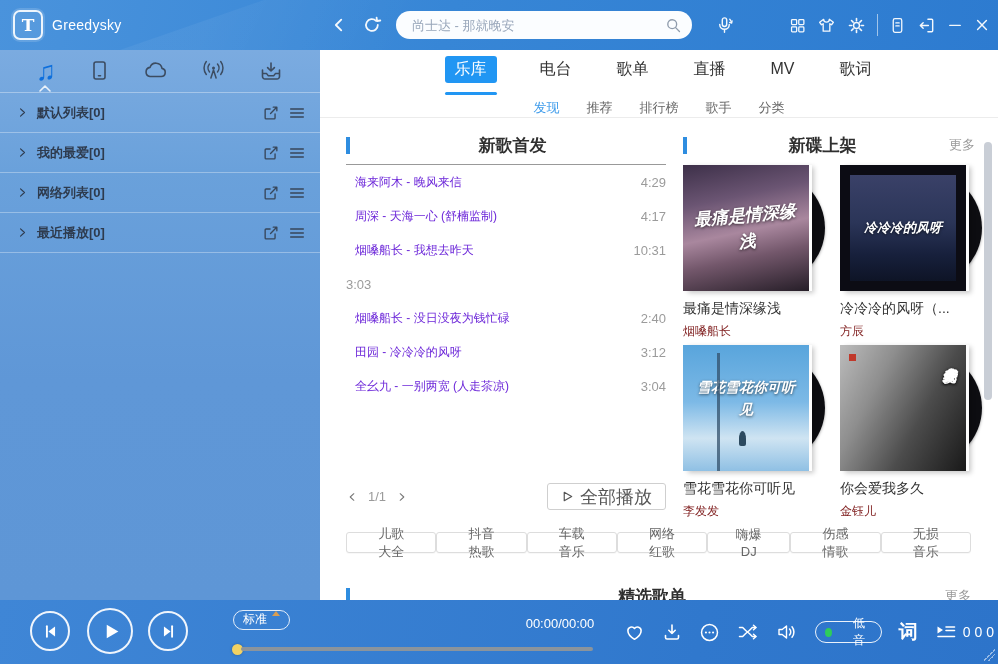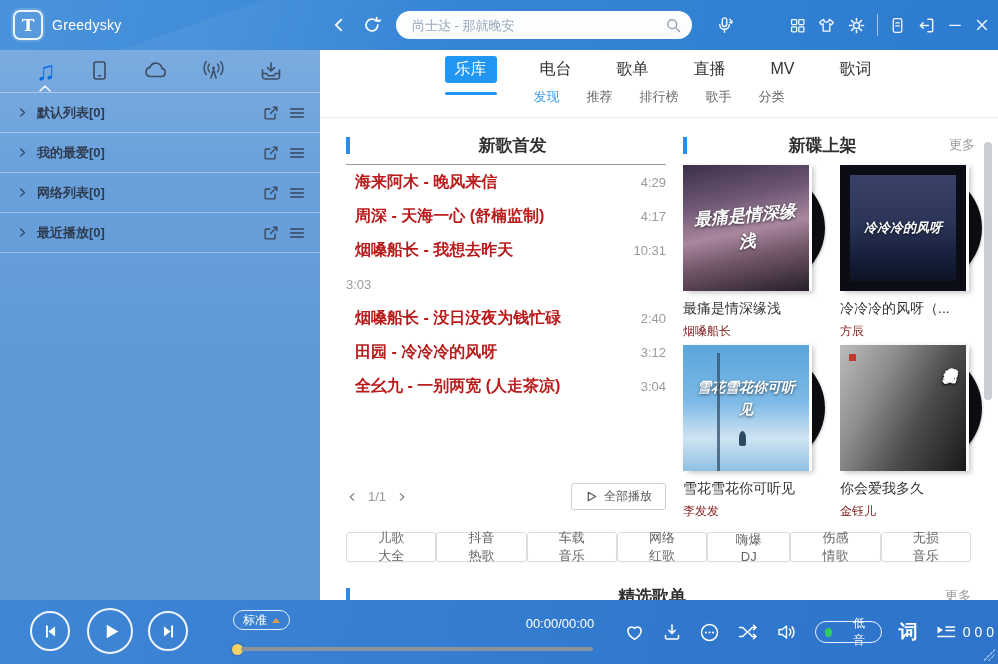--- a/index.html
+++ b/index.html
@@ -44,41 +44,41 @@
   .plist-ico { color:#37465a; display:flex; }
   .plist-chev { color:#2e3b4e; display:flex; }
 
   
   .main { position:absolute; left:320px; top:50px; width:678px; height:550px; background:#fff; overflow:hidden; }
   .tabs { height:38px; display:flex; align-items:center; justify-content:center; gap:41px; }
   .tab { font-size:16px; color:#333; cursor:pointer; position:relative; padding:3px 2px; }
   .tab.active { background:#2196f3; color:#fff; padding:3px 10px; border-radius:3px; }
   .tab.active::after { content:''; position:absolute; left:50%; transform:translateX(-50%); top:36px;
     width:52px; height:3px; background:#2196f3; border-radius:2px; }
-  .subtabs { height:30px; display:flex; align-items:flex-start; justify-content:center; gap:27px;
+  .subtabs { height:30px; display:flex; align-items:flex-end; justify-content:center; gap:27px;
     border-bottom:1px solid #ececec; }
   .subtab { font-size:13px; color:#666; cursor:pointer; }
   .subtab.active { color:#3f9ceb; }
 
   .sec-header { display:flex; align-items:center; height:22px; }
   .sec-bar { width:4px; height:17px; background:#2e8de0; margin-right:9px; }
   .sec-title { font-size:17px; font-weight:bold; color:#2f2f2f; flex:1;text-align:center; }
   .sec-more { font-size:13px; color:#999; cursor:pointer; }
 
   .col-left { position:absolute; left:26px; top:84px; width:320px; }
   .col-left .sec-header { border-bottom:1px solid #999; padding-bottom:7px; height:auto; }
   .song-row { height:34px; display:flex; align-items:center; cursor:pointer; }
-  .song-name { flex:1; font-size:16px; color:#b91c1c; padding-left:9px; white-space:nowrap; overflow:hidden;font-weight:bold; }
+  .song-name { flex:1; font-size:12px; color:#6d28d9; padding-left:9px; white-space:nowrap; overflow:hidden; }
   .song-dur { font-size:13px; color:#9b9b9b; }
   .list-footer { margin-top:80px; display:flex; align-items:center; }
   .pager { display:flex; align-items:center; gap:10px; color:#8b8b8b; }
   .pager .pg-arrow { display:flex; cursor:pointer; color:#777; }
   .pg-num { font-size:13px; color:#9a9a9a; }
   .play-all-btn { margin-left:auto; height:27px; border:1px solid #cfcfcf; border-radius:3px; background:#fff;
-    display:flex; align-items:center; gap:6px; padding:3px 13px; font-size:12px; color:#555; cursor:pointer; }
+    display:flex; align-items:center; gap:6px; padding:3px 13px; font-size:18px; color:#555; cursor:pointer; }
 
   .col-right { position:absolute; left:363px; top:84px; width:292px; }
   .album { position:absolute; width:150px; cursor:pointer; }
   .album.a1 { left:0; top:30px; } .album.a2 { left:157px; top:30px; }
   .album.a3 { left:0; top:210px; } .album.a4 { left:157px; top:210px; }
   .album-art { position:relative; width:150px; height:128px; }
   .vinyl { position:absolute; left:28px; top:7px; width:114px; height:114px; border-radius:50%; z-index:1;
     background:radial-gradient(circle, #4a4a52 0 8%, #17171c 9% 16%, #33343c 17% 22%, #101014 23% 40%, #2c2d34 41% 46%, #0d0d11 47% 100%);
     box-shadow:0 1px 3px rgba(0,0,0,.35); }
   .cover { position:absolute; left:0; top:1px; width:126px; height:126px; z-index:2; overflow:hidden;
@@ -96,37 +96,37 @@
   .c3::after { content:''; position:absolute; left:56px; top:86px; width:7px; height:15px; background:#2c4a60;
     border-radius:50% 50% 2px 2px; }
   .c3 .cover-text { font-size:14px; margin-top:-18px; }
   .c4 { background:linear-gradient(118deg,#bcbcbc 0%,#8e8e8e 30%,#4c4c4c 62%,#191919 100%); }
   .c4 .cover-text { position:absolute; right:6px; top:12px; writing-mode:vertical-rl; font-size:14px; padding:0; }
   .stamp { position:absolute; left:9px; top:9px; width:7px; height:7px; background:#c0392b; }
   .album-title { margin-top:8px; font-size:14px; color:#333; white-space:nowrap; overflow:hidden; }
   .album-artist { margin-top:5px; font-size:12px; color:#7f1d1d; }
 
   .tags-row { position:absolute; left:26px; top:482px; width:625px; display:flex; justify-content:space-between; }
-  .tag-btn { height:30px; border:1px solid #ddd; border-radius:3px; background:#fff; color:#666; font-size:13px;
+  .tag-btn { height:21px; border:1px solid #ddd; border-radius:3px; background:#fff; color:#666; font-size:13px;
     display:flex; align-items:center; padding:0 26px; cursor:pointer; box-shadow:0 1px 1px rgba(0,0,0,.03); }
 
   .featured-hd { position:absolute; left:26px; top:535px; width:625px; }
 
   .scrollbar { position:absolute; left:664px; top:92px; width:8px; height:258px; background:#c9ced6; border-radius:4px; }
 
   
   .playerbar { position:absolute; left:0; top:600px; width:998px; height:64px;
     background:linear-gradient(100deg,#3f86d6 0%,#3078cd 70%,#2d74ca 100%); }
   .pb-circle { position:absolute; border:2px solid rgba(255,255,255,.92); border-radius:50%;
     display:flex; align-items:center; justify-content:center; color:#fff; cursor:pointer; }
   .btn-prev { left:30px; top:11px; width:40px; height:40px; }
   .btn-play { left:87px; top:8px; width:46px; height:46px; }
   .btn-next { left:148px; top:11px; width:40px; height:40px; }
   .quality-pill { position:absolute; left:233px; top:10px; height:20px; border:1px solid rgba(255,255,255,.85);
-    border-radius:10px; display:flex; align-items:center; gap:5px; padding:0 9px; cursor:pointer; }
+    border-radius:10px; display:flex; align-items:flex-start; gap:5px; padding:0 9px; cursor:pointer; }
   .quality-label { color:#fff; font-size:12px; }
   .quality-caret { width:0; height:0; border-left:4px solid transparent; border-right:4px solid transparent;
     border-bottom:5px solid #d99e52; }
   .slider-handle { position:absolute; left:232px; top:44px; width:11px; height:11px; border-radius:50%;
     background:#f2d264; box-shadow:0 0 3px rgba(0,0,0,.25); cursor:pointer; }
   .slider-track { position:absolute; left:241px; top:47px; width:352px; height:4px; background:#8b949c;
     border-radius:2px; cursor:pointer; }
   .pb-time { position:absolute; left:505px; top:16px; width:110px; text-align:center; color:#fff; font-size:13px; }
   .pb-right { position:absolute; left:624px; top:0; height:64px; display:flex; align-items:center; gap:17px; }
   .pb-ico { color:#fff; display:flex; align-items:center; justify-content:center; cursor:pointer; }

